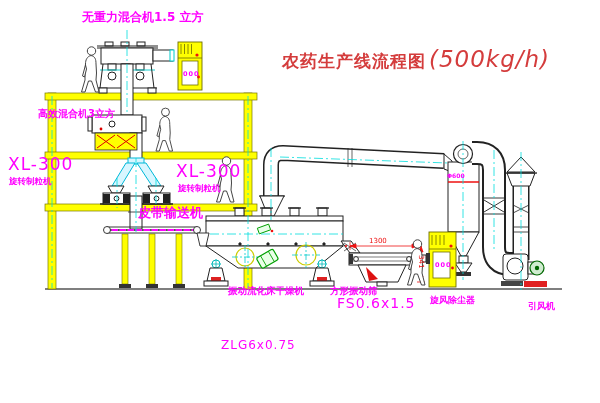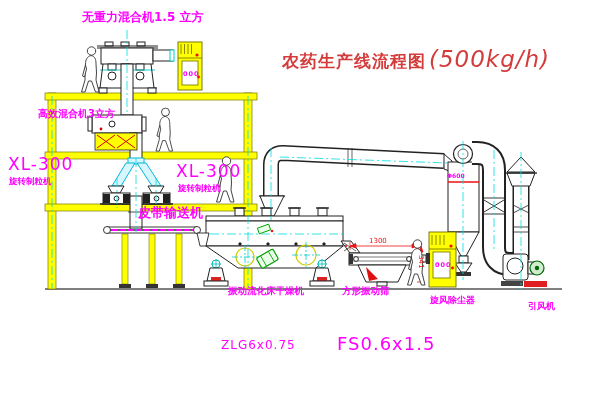--- a/index.html
+++ b/index.html
@@ -324,22 +324,22 @@
 <div class="lbl model" style="left:8px;top:156px;font-size:17px;">XL-300</div>
 <div class="lbl" style="left:9px;top:177px;font-size:8.5px;">旋转制粒机</div>
 <div class="lbl model" style="left:176px;top:163px;font-size:17px;">XL-300</div>
 <div class="lbl" style="left:178px;top:184px;font-size:8.5px;">旋转制粒机</div>
 
 <div class="lbl" style="left:138px;top:206px;font-size:13px;">皮带输送机</div>
 
 <div class="lbl" style="left:228px;top:286px;font-size:9.5px;">振动流化床干燥机</div>
 <div class="lbl model" style="left:221px;top:296px;font-size:12px;margin-top:43px;">ZLG6x0.75</div>
 
-<div class="lbl" style="left:342px;top:286px;font-size:9.5px;">方形振动筛</div>
-<div class="lbl model" style="left:337px;top:296px;font-size:18px;margin-top:39px;">FS0.6x1.5</div>
+<div class="lbl" style="left:330px;top:286px;font-size:9.5px;">方形振动筛</div>
+<div class="lbl model" style="left:337px;top:296px;font-size:14px;">FS0.6x1.5</div>
 
 <div class="lbl" style="left:430px;top:296px;font-size:9px;">旋风除尘器</div>
 <div class="lbl" style="left:496px;top:302px;font-size:9px;margin-left:32px;">引风机</div>
 
 <div class="lbl red" style="left:369px;top:238px;font-size:7px;">1300</div>
 <div class="lbl red rot90" style="left:424px;top:255px;font-size:7px;">341</div>
 <div class="lbl" style="left:447px;top:173px;font-size:6px;">Φ600</div>
 
 <div class="lbl" style="left:183px;top:71px;font-size:6.5px;letter-spacing:1px;">000</div>
 <div class="lbl" style="left:435px;top:262px;font-size:6.5px;letter-spacing:1px;">000</div>

